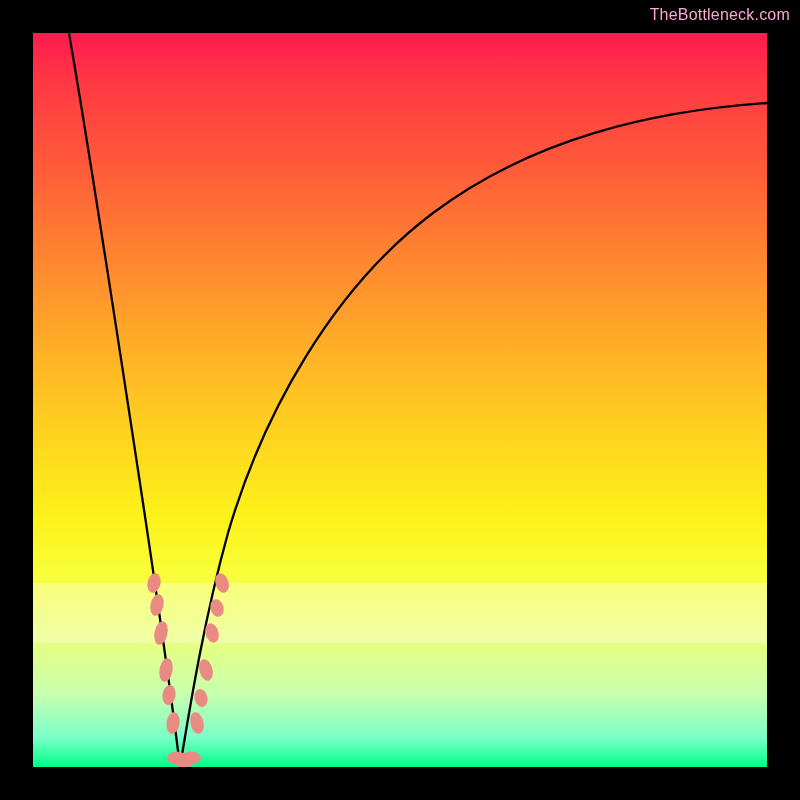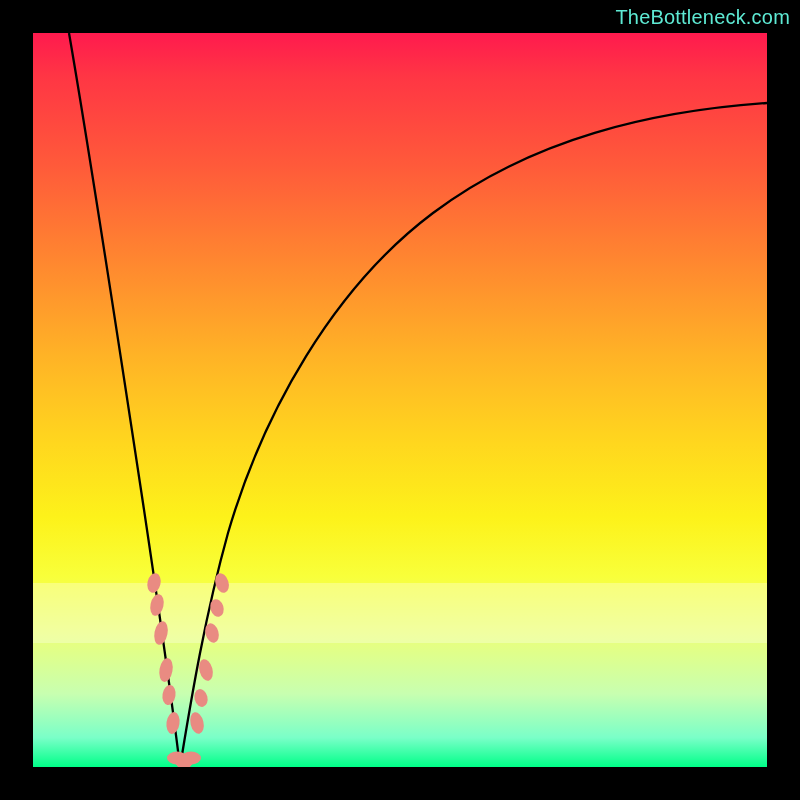--- a/index.html
+++ b/index.html
@@ -53,22 +53,22 @@
     position: absolute;
     left: 33px;
     top: 33px;
     width: 734px;
     height: 734px;
   }
   .watermark {
     position: absolute;
     top: 6px;
     right: 10px;
-    color: #5eead4;
-    font-size: 20px;
+    color: #f9a8d4;
+    font-size: 16px;
     letter-spacing: 0.2px;
   }
 </style>
 </head>
 <body>
 
 <div class="frame">
 
   <div class="plot-area"></div>
   <div class="pale-band"></div>

